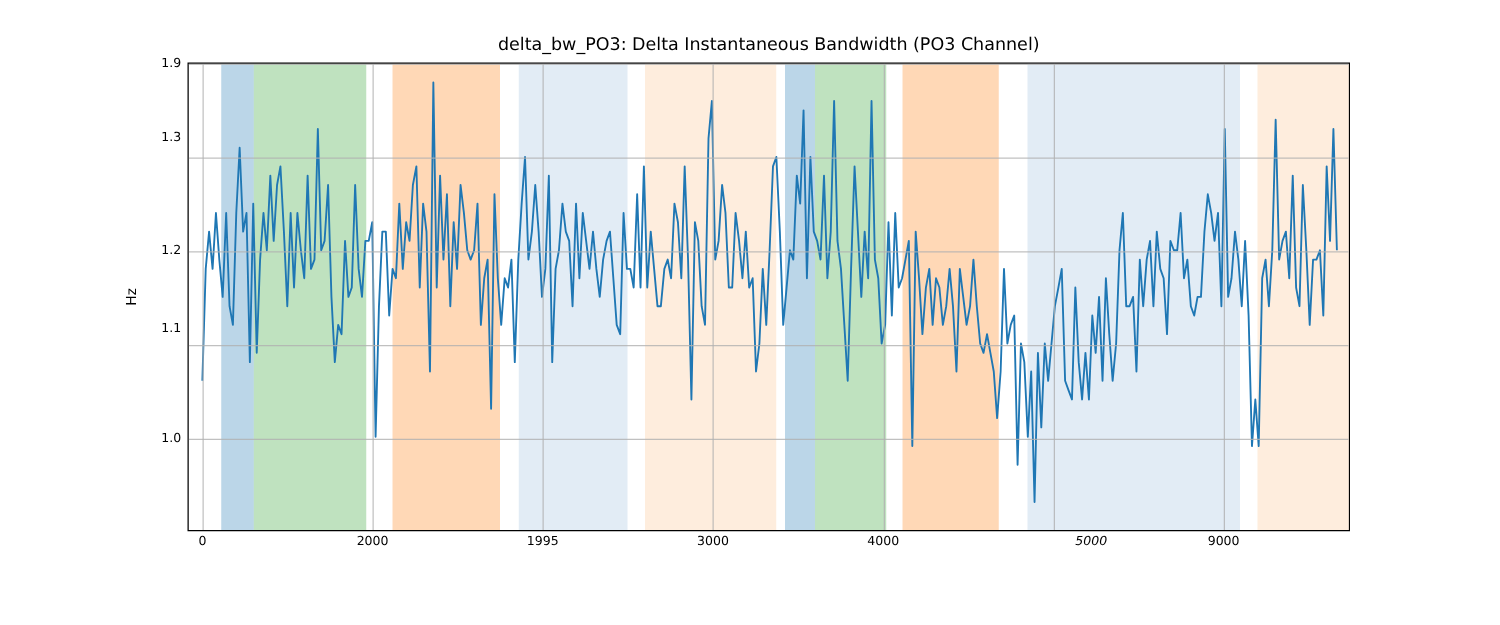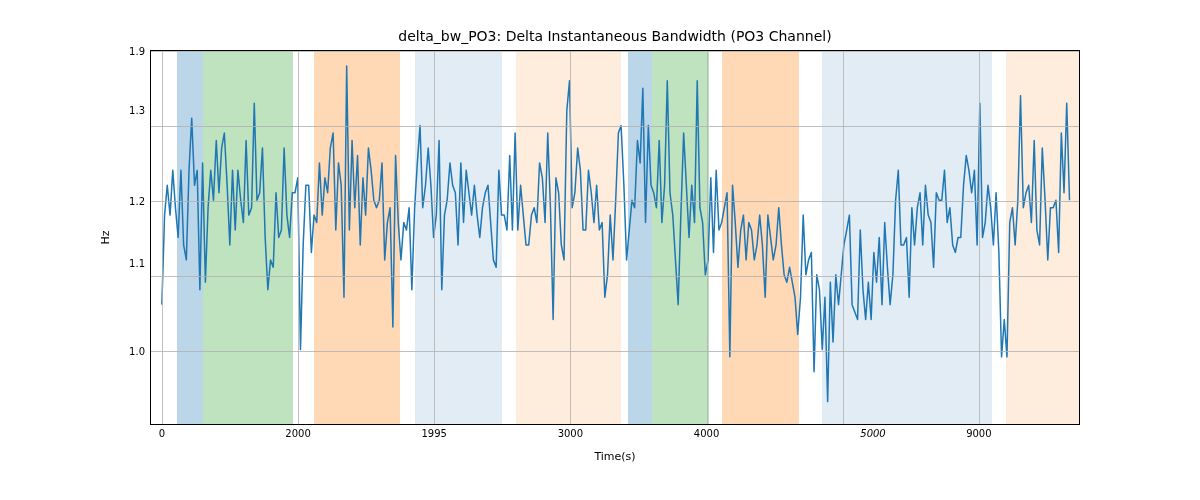--- a/index.html
+++ b/index.html
@@ -142,17 +142,16 @@
       <div class="xtick" style="left: 555.549px;">4000</div>
       <div class="xtick" style="left: 722px; font-style: italic;">5000</div>
       <div class="xtick" style="left: 827.877px;">9000</div>
       <div class="ytick" style="top: 300px;">1.0</div>
       <div class="ytick" style="top: 212px;">1.1</div>
       <div class="ytick" style="top: 150px;">1.2</div>
       <div class="ytick" style="top: 59px;">1.3</div>
       <div class="ytick" style="top: 0px;">1.9</div>
     </div>
 
-  <div class="xlabel">Time(s)</div>
   <div class="ylabel">
       <span>Hz</span>
     </div>
 </div>
 
 </body></html>

